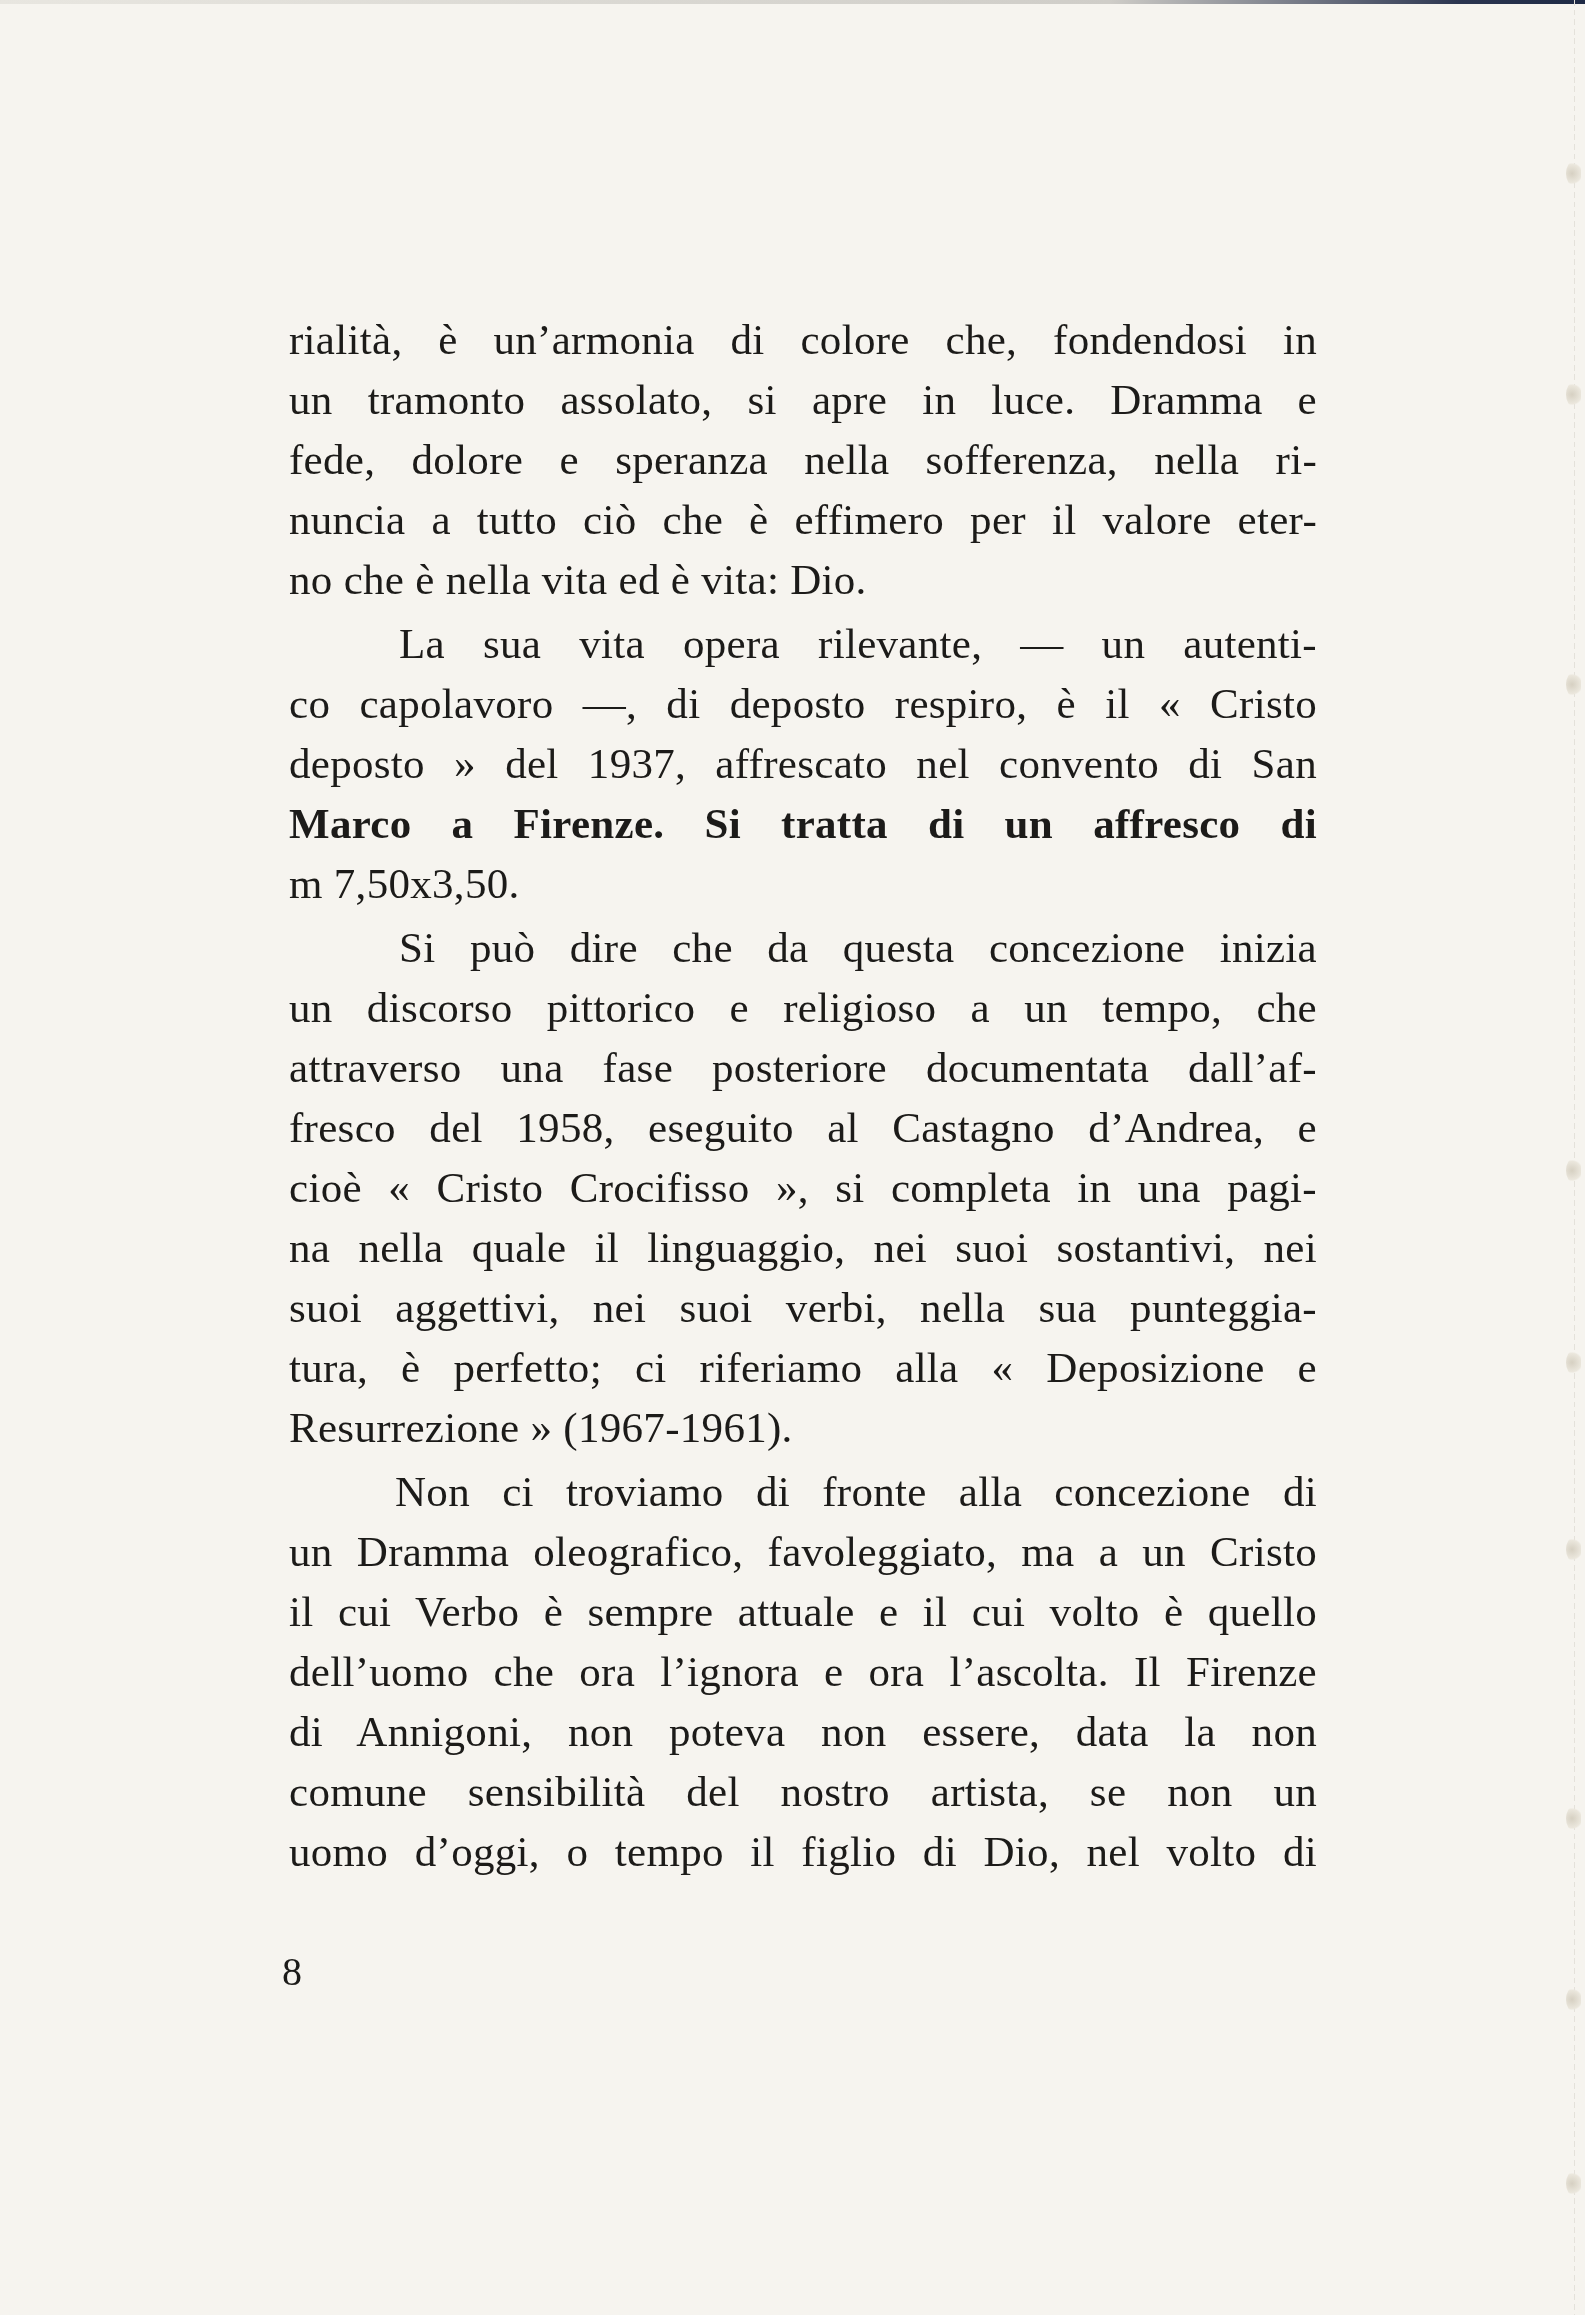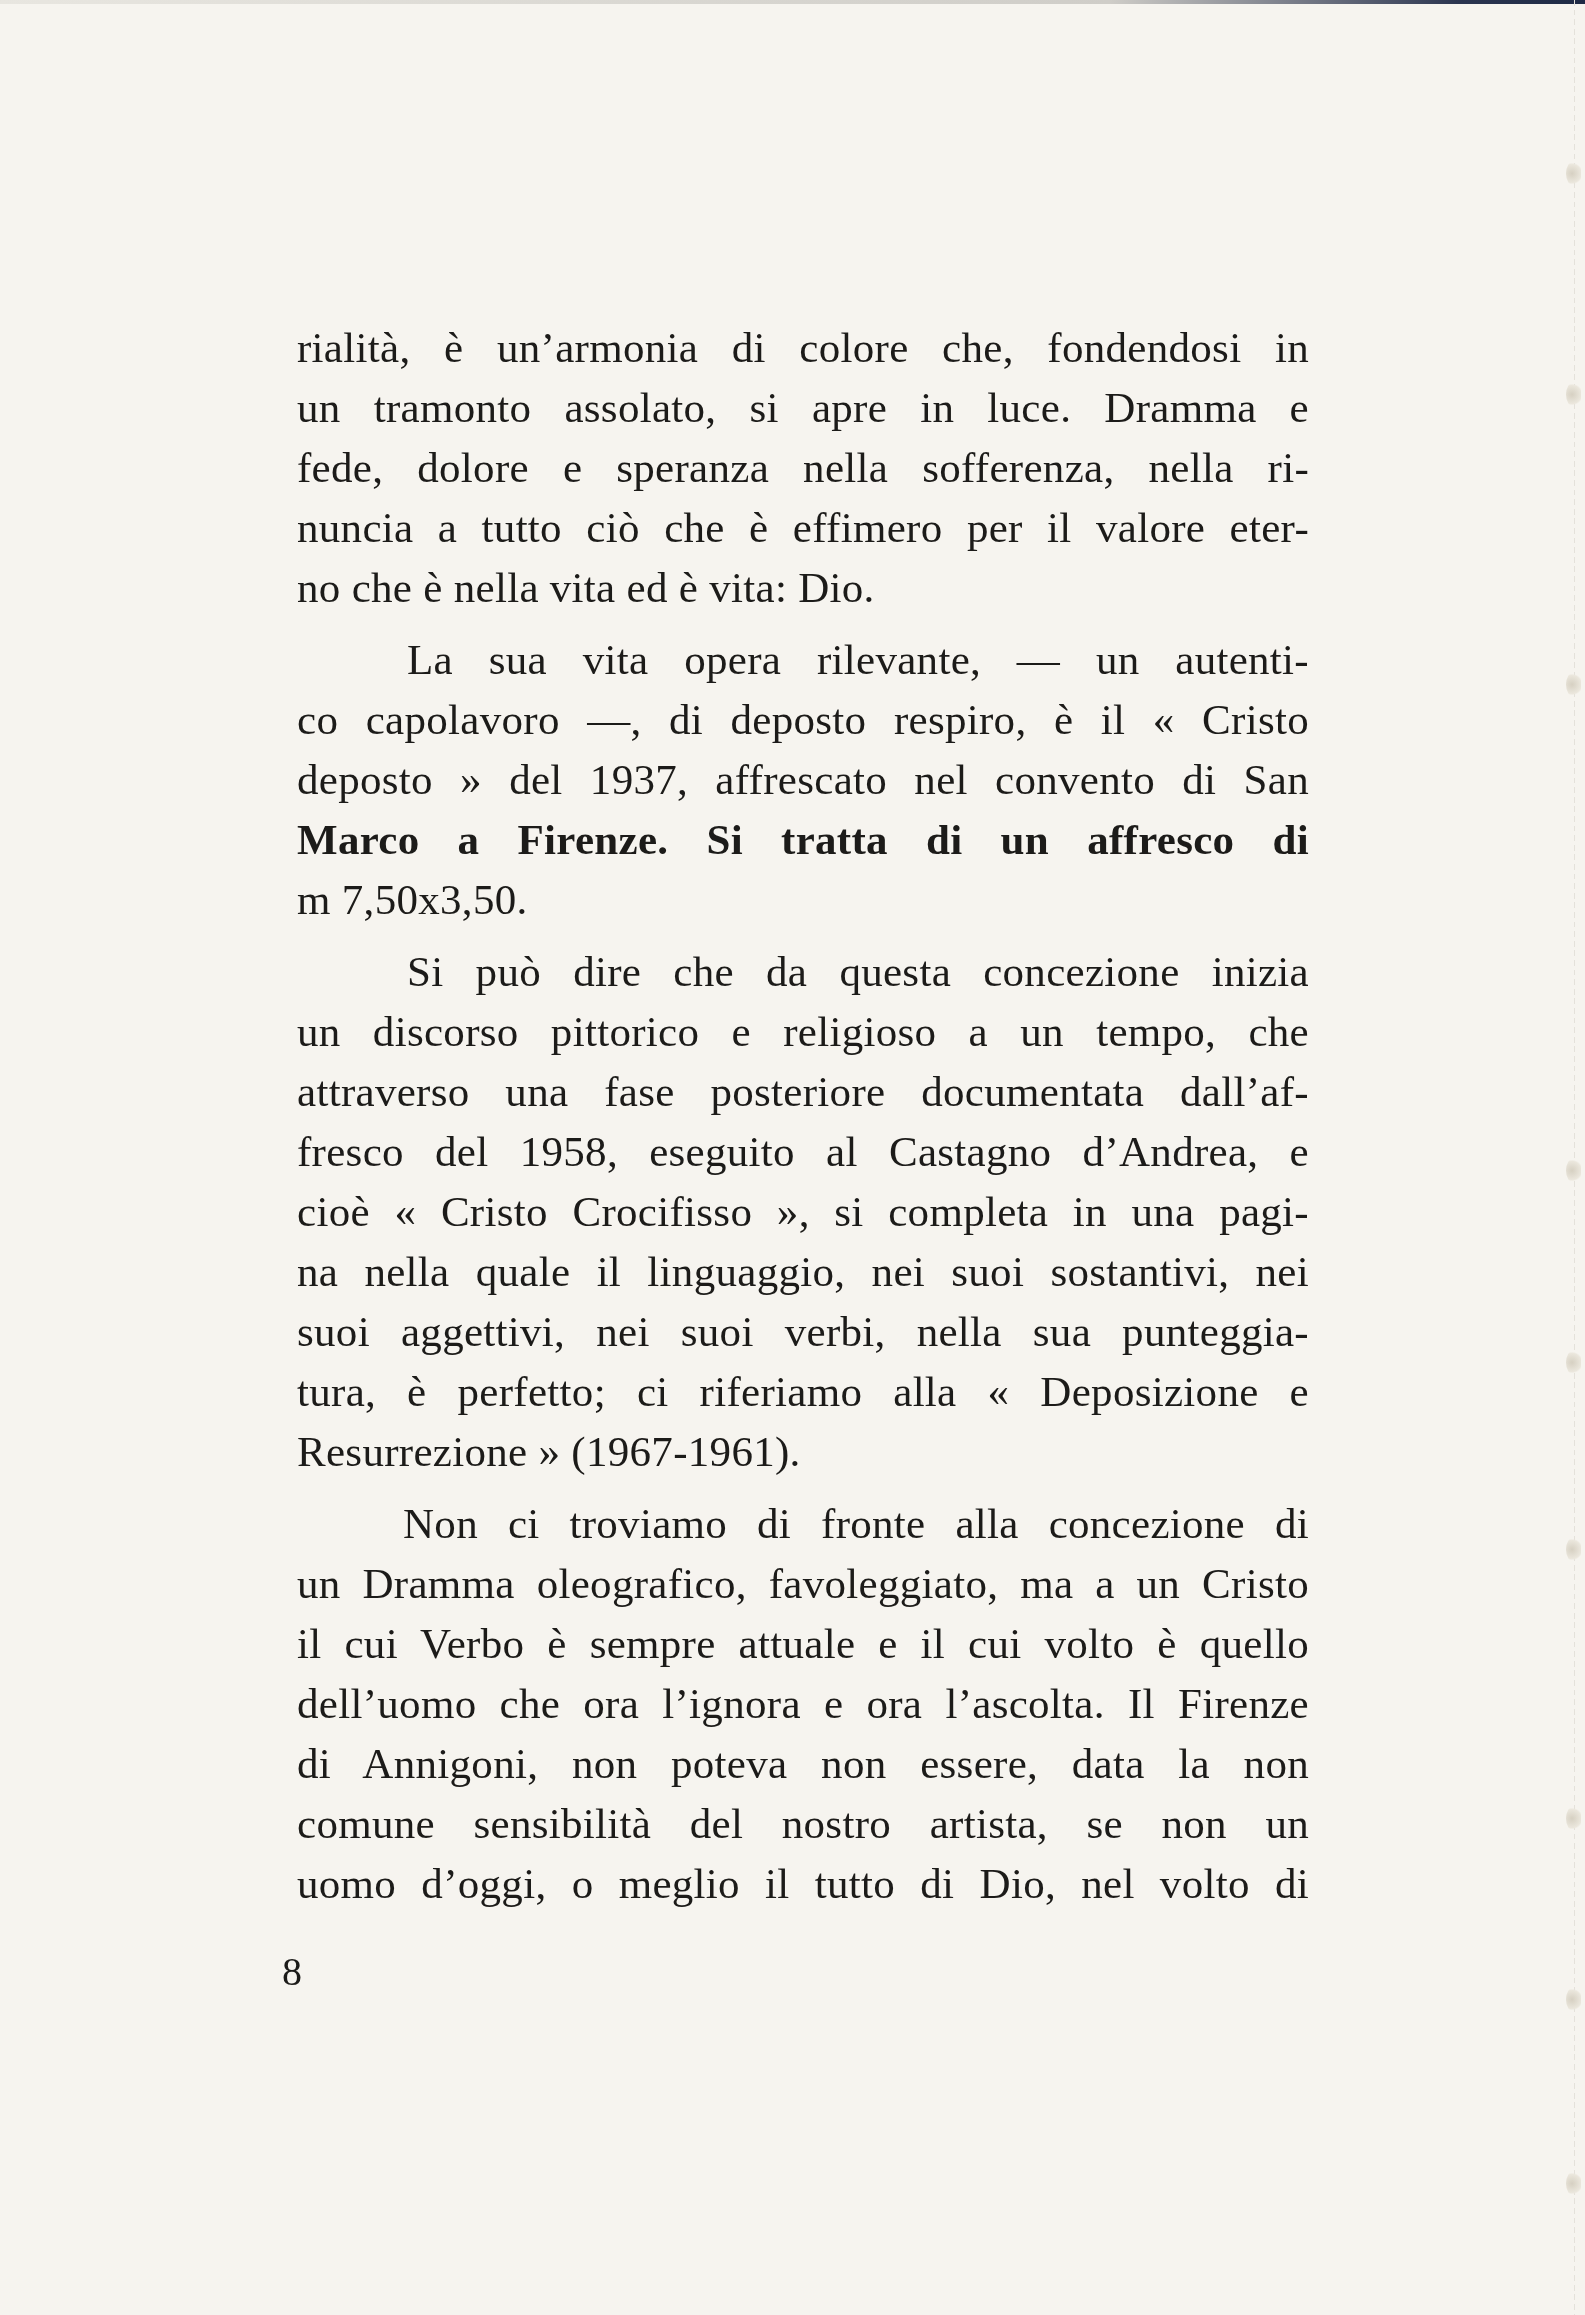--- a/index.html
+++ b/index.html
@@ -37,21 +37,21 @@
     left: 285px;
     top: 306px;
     width: 1036px;
     font-family: "Liberation Serif", "DejaVu Serif", serif;
     font-size: 43px;
     line-height: 60px;
     color: #1c1b19;
     letter-spacing: 0.3px;
   }
   .para {
-    margin: 12px;
+    margin: 4px;
     text-align: justify;
     text-align-last: justify;
     hyphens: manual;
   }
   .line {
     display: block;
     text-align: justify;
     text-align-last: justify;
     white-space: nowrap;
     overflow: visible;
@@ -119,18 +119,18 @@
     <span class="line last">Resurrezione » (1967-1961).</span>
   </div>
 
   <div class="para">
     <span class="line indent-small" style="white-space: normal; display: block; height: 60px; overflow: hidden;">Non ci troviamo di fronte alla concezione di</span>
     <span class="line" style="white-space: normal; display: block; height: 60px; overflow: hidden;">un Dramma oleografico, favoleggiato, ma a un Cristo</span>
     <span class="line" style="white-space: normal; display: block; height: 60px; overflow: hidden;">il cui Verbo è sempre attuale e il cui volto è quello</span>
     <span class="line" style="white-space: normal; display: block; height: 60px; overflow: hidden;">dell’uomo che ora l’ignora e ora l’ascolta. Il Firenze</span>
     <span class="line" style="white-space: normal; display: block; height: 60px; overflow: hidden;">di Annigoni, non poteva non essere, data la non</span>
     <span class="line" style="white-space: normal; display: block; height: 60px; overflow: hidden;">comune sensibilità del nostro artista, se non un</span>
-    <span class="line" style="white-space: normal; display: block; height: 60px; overflow: hidden;">uomo d’oggi, o meglio il tutto di Dio, nel volto di</span>
+    <span class="line" style="white-space: normal; display: block; height: 60px; overflow: hidden;">uomo d’oggi, o tempo il figlio di Dio, nel volto di</span>
   </div>
 </main>
 
 <div class="page-number">8</div>
 
 
 </body></html>

